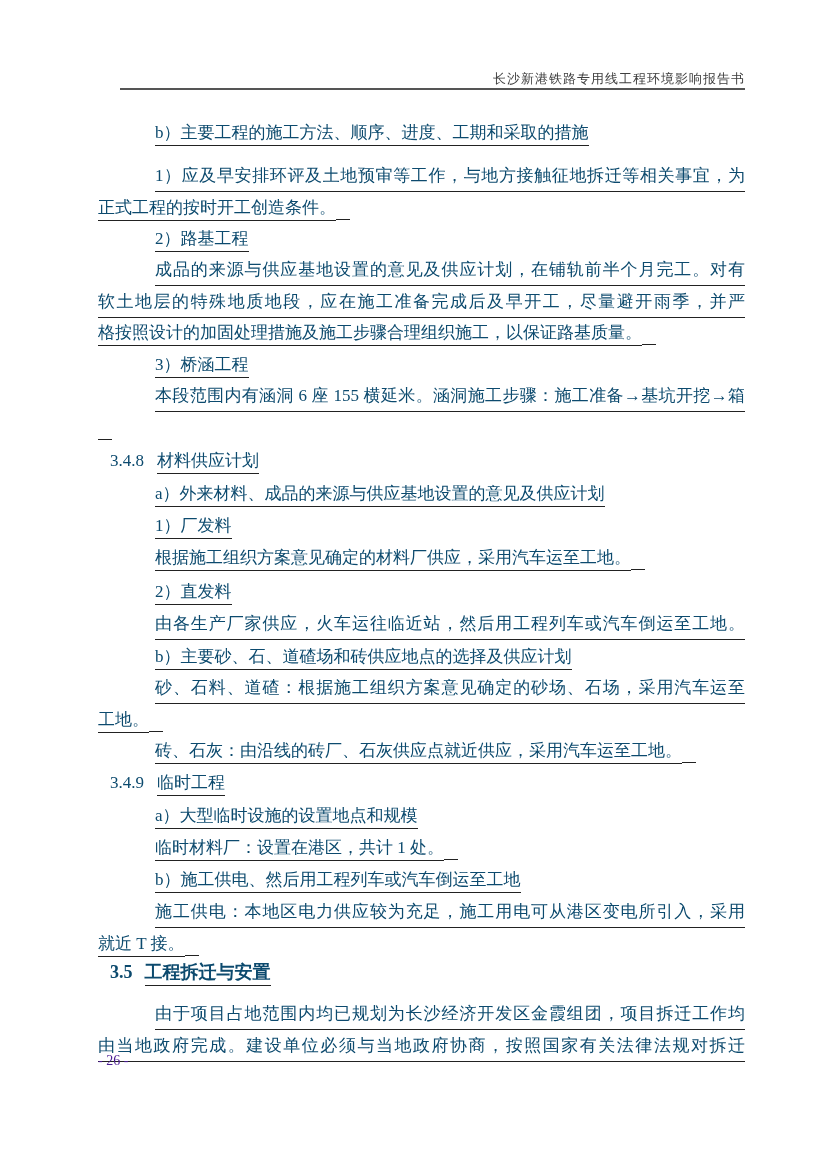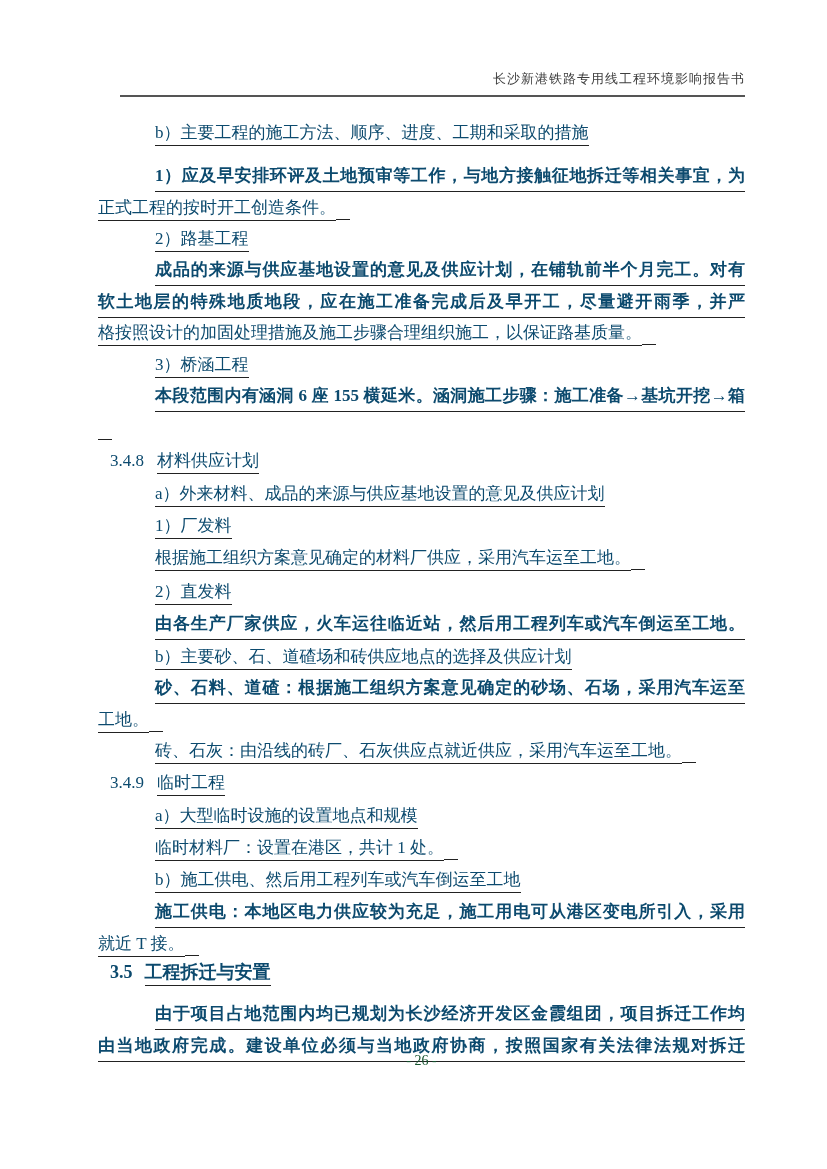--- a/index.html
+++ b/index.html
@@ -5,45 +5,45 @@
   html,body { margin:0; padding:0; background:#ffffff; }
   .page {
     position:relative; width:827px; height:1169px; margin:0 auto;
     background:#ffffff; color:#1d1d1d; overflow:hidden;
     font-family:"Liberation Serif","DejaVu Serif",serif;
   }
   
   .hdr {
     position:absolute; left:120px; top:70px; width:625px;
     text-align:right; font-size:13px; letter-spacing:1px; color:#3e3e3e;
-    padding-bottom:7px; border-bottom:2px solid #555555;
+    border-bottom:2px solid #555555;
   }
   
   .ln {
     position:absolute; left:98px; width:647px;
     font-size:17px; line-height:24px; white-space:nowrap; color:#0c4a6e;
   }
   .ln.indent { left:155px; width:590px; }
   .ln.head   { left:110px; width:635px; }
   .u { border-bottom:1px solid #222222; padding-bottom:3px; }
   .just .u {
     display:inline-block; width:100%; white-space:normal;
-    text-align:justify; text-align-last:justify;font-weight:bold;
+    text-align:justify; text-align-last:justify;
   }
   .trail {
     display:inline-block; width:14px; height:1px;
     border-bottom:1px solid #222222; vertical-align:-7px;
   }
   .hnum { margin-right:13px; }
   .h35 { font-weight:bold; font-size:18px; }
   .h35 .hnum { margin-right:12px; }
   
   .ftr {
     position:absolute; left:98px; top:1053px; width:647px;
-    text-align:center; font-size:14px; color:#14532d;
+    font-size:14px; color:#4c1d95;
   }
 </style>
 </head>
 <body>
 
 <div class="page">
 
   <div class="hdr">
     <span>长沙新港铁路专用线工程环境影响报告书</span>
   </div>

